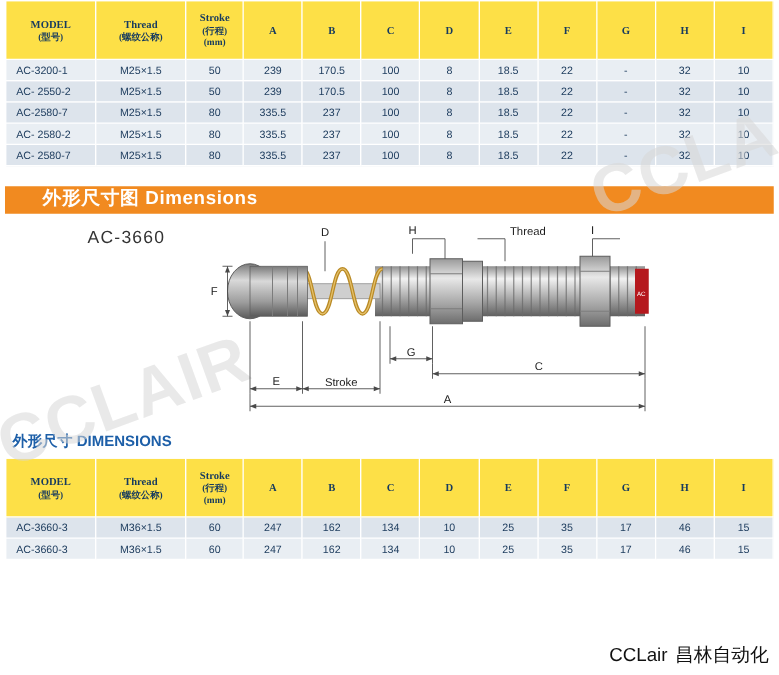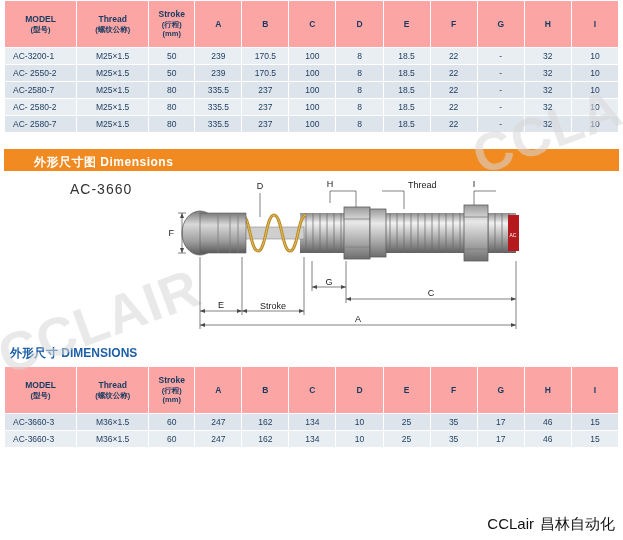--- a/index.html
+++ b/index.html
@@ -39,26 +39,27 @@
     table-layout: fixed;
   }
   table.spec th, table.spec td {
     border: 1px solid #ffffff;
     text-align: center;
     vertical-align: middle;
     padding: 0;
     height: 16px;
   }
   table.spec thead th {
-    background: #fca5a5;
+    background: #fde047;
     color: #163a5f;
     font-weight: bold;
     font-size: 8.5px;
     height: 46px;
     line-height: 1.25;
+    font-family: Liberation Serif, serif;
   }
   table.spec thead th .sub {
     display: block;
     font-weight: bold;
     font-size: 7.5px;
   }
   table.spec tbody tr.odd  td { background: #e9eef3; }
   table.spec tbody tr.even td { background: #dde4ec; }
   table.spec tbody td.model { text-align: left; padding-left: 8px; }
 
@@ -68,22 +69,22 @@
   col.c-stroke { width: 46px; }
   col.c-dim    { width: 47px; }
 
   
   .banner {
     margin: 16px 4px 0 4px;
     height: 22px;
     background: #f18a20;
     color: #ffffff;
     display: flex;
-    align-items: flex-end;
-    font-size: 12px;
+    align-items: flex-start;
+    font-size: 15px;
     font-weight: bold;
     letter-spacing: .5px;
   }
   .banner .banner-pad { width: 30px; }
   .banner .banner-text { white-space: nowrap; }
 
   
   .drawing {
     position: relative;
     height: 160px;

